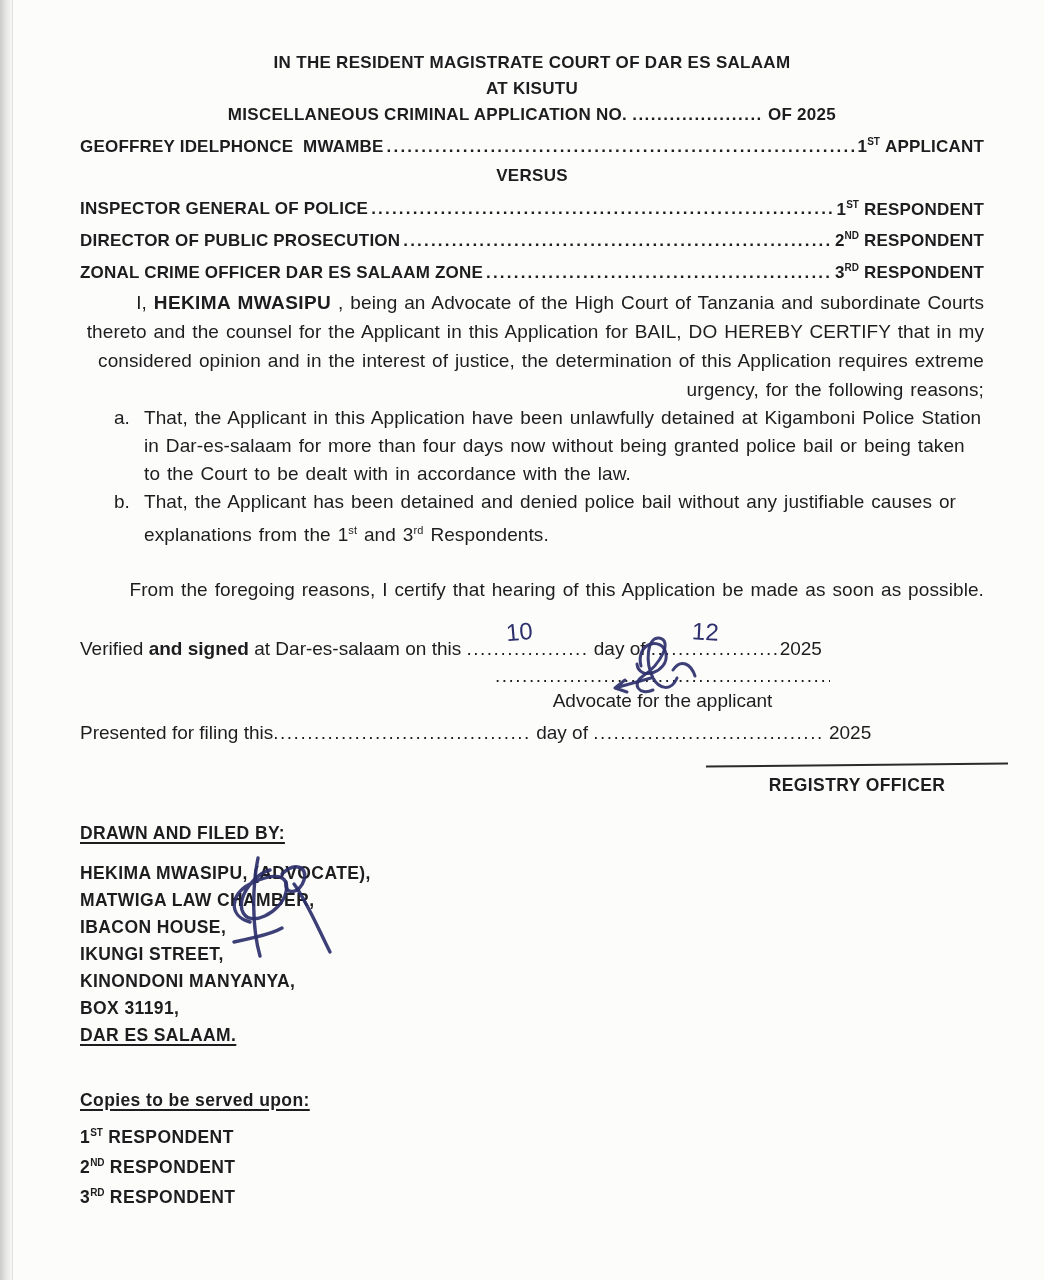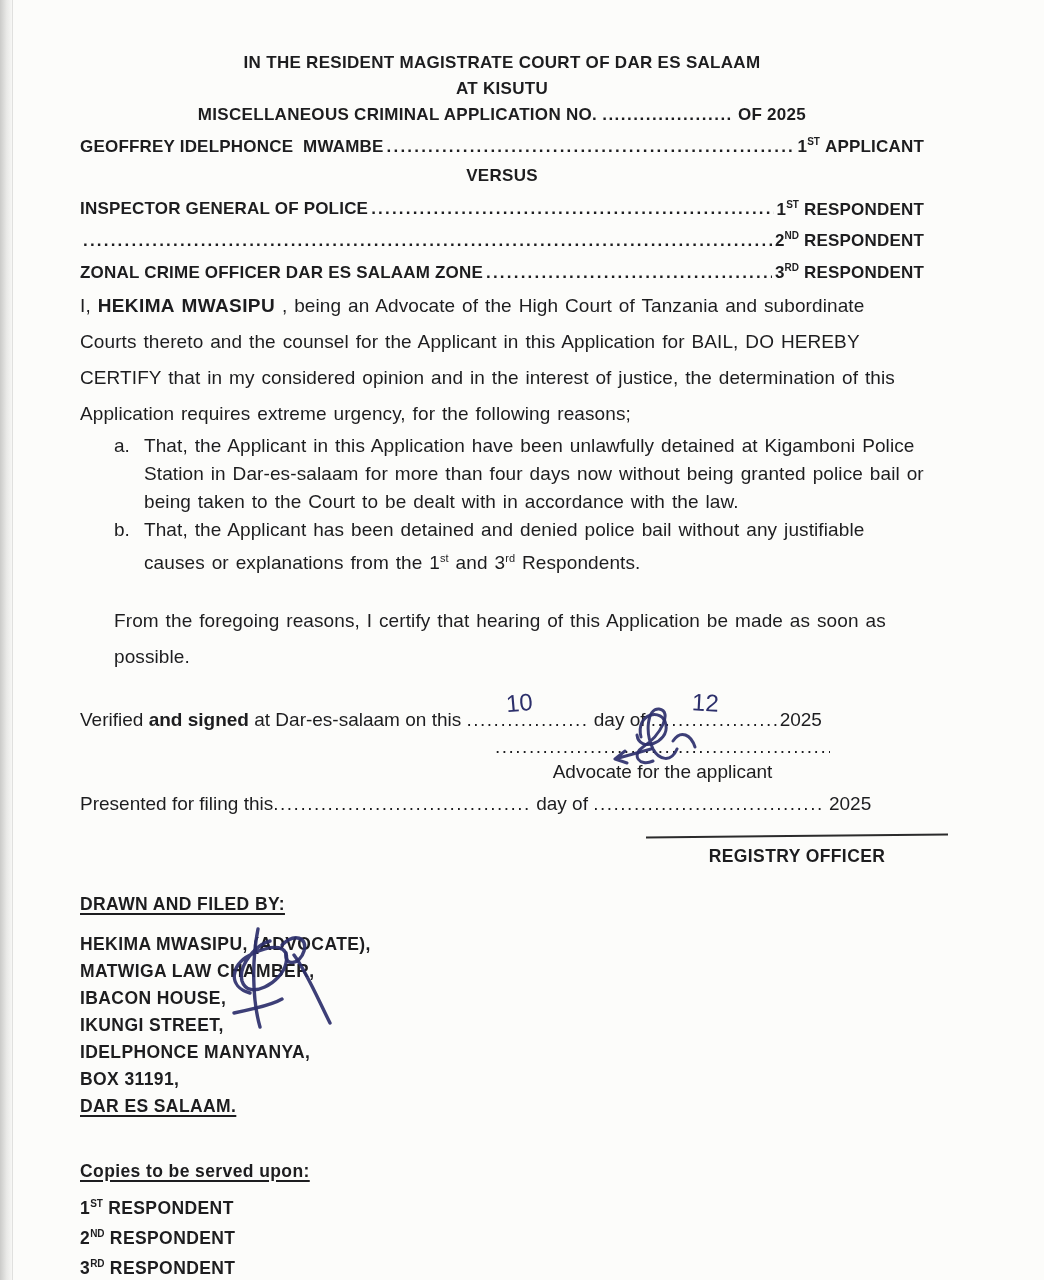--- a/index.html
+++ b/index.html
@@ -10,42 +10,42 @@
     background:#fcfcfa;
     overflow:hidden;
     font-family:"Liberation Sans","DejaVu Sans",sans-serif;
     color:#1d1d1f;
   }
   .scan-edge {
     position:absolute; left:0; top:0; bottom:0; width:13px;
     background:linear-gradient(90deg,#cbcbc9,#e9e9e7 55%,#f7f7f5);
     border-right:1px solid #e0e0de;
   }
-  .content { position:relative; padding:50px 120px 0 80px; }
+  .content { position:relative; padding:50px 60px 0 80px; }
 
   .bold { font-weight:700; }
   .center { text-align:center; }
   .underline { text-decoration:underline; text-decoration-thickness:2px; text-underline-offset:3px; }
 
   .h-line { font-size:17px; line-height:26px; font-weight:700; letter-spacing:.3px; }
   .party-row {
     display:flex; align-items:baseline;
     font-size:17px; line-height:27px; font-weight:700; letter-spacing:.2px;
     white-space:nowrap;
   }
   .leader {
     flex:1; overflow:hidden; white-space:nowrap;
     letter-spacing:2.2px; margin:0 3px; font-weight:700;
   }
   .versus { margin:3px 0 2px; }
   .ord-sup { font-size:10px; vertical-align:super; letter-spacing:0; }
 
   .title { font-size:17.5px; font-weight:700; letter-spacing:.3px; margin:26px 0 4px; }
 
-  .body-text { font-size:19px; line-height:36px; letter-spacing:.1px; word-spacing:1.5px; }
+  .body-text { font-size:19px; line-height:29px; letter-spacing:.1px; word-spacing:1.5px;text-align:right; }
   .intro { margin-top:2px; }
   .intro strong { letter-spacing:.4px; }
 
   .items { list-style:none; margin-top:0; }
   .item { display:flex; padding-left:34px; }
   .item .marker { width:30px; flex:0 0 30px; font-size:19px; line-height:28px; }
   .item .item-text { flex:1; font-size:19px; line-height:28px; letter-spacing:.1px; word-spacing:1.5px; }
   .sup-sm { font-size:11px; vertical-align:super; }
 
   .closing { margin:26px 0 0 34px; }
@@ -101,20 +101,21 @@
       </div>
 
       <div class="h-line center versus">VERSUS</div>
 
       <div class="party-row">
         <span>INSPECTOR GENERAL OF POLICE</span>
         <span class="leader"><span>........................................................................................................................</span></span>
         <span><span>1</span><span class="ord-sup">ST</span>&nbsp;<span>RESPONDENT</span></span>
       </div>
       <div class="party-row">
+        <span>DIRECTOR OF PUBLIC PROSECUTION</span>
         <span class="leader"><span>........................................................................................................................</span></span>
         <span><span>2</span><span class="ord-sup">ND</span>&nbsp;<span>RESPONDENT</span></span>
       </div>
       <div class="party-row">
         <span>ZONAL CRIME OFFICER DAR ES SALAAM ZONE</span>
         <span class="leader"><span>........................................................................................................................</span></span>
         <span><span>3</span><span class="ord-sup">RD</span>&nbsp;<span>RESPONDENT</span></span>
       </div>
     </header>
 
@@ -154,21 +155,21 @@
         <div class="registry-line"></div>
         <div class="registry-label bold">REGISTRY OFFICER</div>
       </div>
 
       <div class="drawn-block">
         <div class="drawn-heading underline">DRAWN AND FILED BY:</div>
         <div class="addr-line">HEKIMA MWASIPU, (ADVOCATE),</div>
         <div class="addr-line">MATWIGA LAW CHAMBER,</div>
         <div class="addr-line">IBACON HOUSE,</div>
         <div class="addr-line">IKUNGI STREET,</div>
-        <div class="addr-line">IDELPHONCE MANYANYA,</div>
+        <div class="addr-line">KINONDONI MANYANYA,</div>
         <div class="addr-line">BOX 31191,</div>
         <div class="addr-line underline">DAR ES SALAAM.</div>
         <svg class="sig sig-big" viewBox="0 0 160 130">
           <path d="M52,78 C30,72 32,50 52,40 C76,28 92,30 88,48 C84,68 50,86 44,66 C40,50 58,30 72,26"></path>
           <path d="M60,14 C54,44 54,84 62,112"></path>
           <path d="M36,98 C56,94 74,90 84,84"></path>
           <path d="M84,30 C96,18 110,22 106,36 C102,50 86,52 88,38"></path>
           <path d="M96,40 C108,56 120,84 132,108"></path>
         </svg>
       </div>

